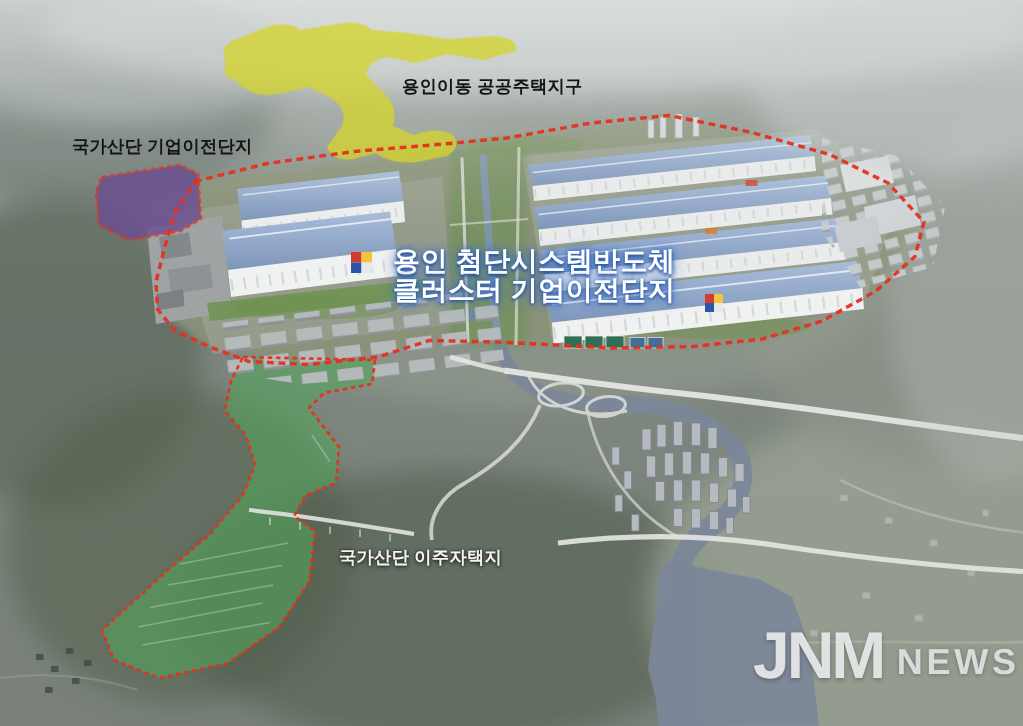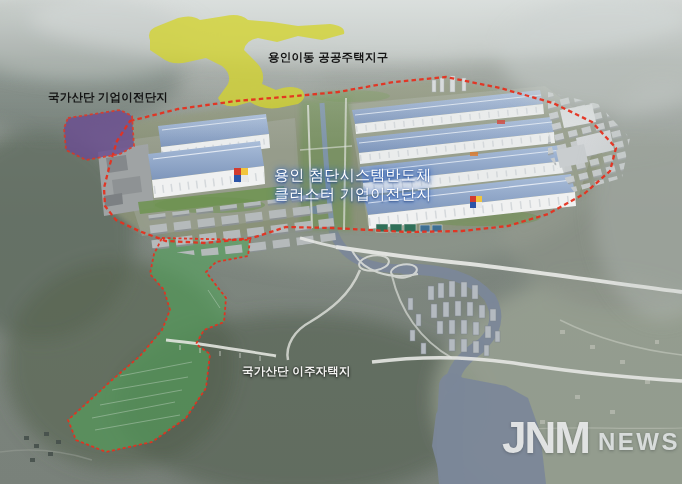--- a/index.html
+++ b/index.html
@@ -3,23 +3,23 @@
 <meta charset="utf-8">
 <style>
   html,body{margin:0;padding:0;background:#202322;}
   .stage{position:relative;width:682px;height:484px;overflow:hidden;
          background:#858c86;font-family:"Liberation Sans",sans-serif;padding-left:15px;}
   .stage svg{position:absolute;left:0;top:0;}
   .map-label{position:absolute;white-space:nowrap;font-weight:700;}
   .label-dark{color:#141414;font-size:11.5px;letter-spacing:0.2px;}
   .label-light{color:#f4f4f2;font-size:11.5px;letter-spacing:0.2px;
                text-shadow:0 1px 3px rgba(0,0,0,.8),0 0 2px rgba(0,0,0,.5);}
-  .label-cluster{color:#ffffff;font-size:15px;font-weight:400;line-height:19px;
+  .label-cluster{color:#ffffff;font-size:18px;font-weight:700;line-height:19px;
                  text-align:center;letter-spacing:0.3px;
-                 text-shadow:0 0 4px #2f66c0,0 0 9px #3a6fc9,0 1px 2px rgba(16,39,90,.85);margin-left:12px;}
+                 text-shadow:0 0 4px #2f66c0,0 0 9px #3a6fc9,0 1px 2px rgba(16,39,90,.85);}
   .watermark{position:absolute;display:flex;align-items:flex-end;gap:9px;}
   .wm-brand{font-size:44px;font-weight:800;line-height:0.88;letter-spacing:-2px;
             color:rgba(233,235,235,.93);text-shadow:0 1px 3px rgba(40,45,50,.35);}
   .wm-suffix{font-size:24px;font-weight:600;letter-spacing:2.5px;padding-bottom:2px;
              color:rgba(226,229,229,.9);text-shadow:0 1px 3px rgba(40,45,50,.35);}
 </style>
 </head>
 <body>
 
 <div class="stage">
@@ -257,27 +257,27 @@
   </g>
 
   <path d="M150,40 Q146,30 158,26 L178,18 Q192,14 200,20 L225,16 Q240,13 248,20 L272,22 L298,26 L330,24 Q346,26 344,34 L322,40 L298,36 L277,42 L258,38 Q246,40 244,50 L256,62 Q266,72 262,84 L276,90 Q292,84 302,90 Q308,98 298,104 L278,108 Q262,110 250,102 L236,106 Q222,108 218,98 L228,84 Q232,74 222,66 L206,58 L188,62 Q172,66 162,58 L150,50 Z" opacity="0.78" fill="#d4d42e"></path>
   <path d="M68,118 L120,110 L132,116 L134,146 L120,154 L86,160 L66,150 L64,128 Z" opacity="0.82" stroke-width="1.8" stroke-dasharray="3 2.5" fill="#6b4e90" stroke="#e5301f"></path>
   <path d="M162,238 L250,240 L248,256 L216,262 L206,272 L226,298 L224,322 L204,330 L196,344 L210,354 L206,388 L186,418 L152,442 L106,452 L76,440 L68,420 L88,402 L112,380 L140,356 L162,330 L170,310 L164,290 L150,274 L154,254 Z" fill="none" stroke-width="1.8" stroke-dasharray="3 2.5" opacity="0.95" stroke="#e5301f"></path>
   <path d="M130,121 L178,109 L236,101 L296,96 L338,92 L394,82 L446,77 L500,88 L553,103 L592,122 L616,148 L610,171 L584,194 L548,214 L508,226 L462,231 L408,232 L332,228 L286,227 L252,238 L206,243 L166,241 L139,231 L116,220 L105,206 L104,188 L110,164 L117,141 Z" fill="none" stroke-width="2.3" stroke-dasharray="4.5 3.2" opacity="0.95" stroke="#e5301f"></path>
 </svg>
 
 <div class="map-label label-dark" style="left:268px;top:50px;">용인이동 공공주택지구</div>
 
-<div class="map-label label-dark" style="left:48px;top:90px;font-family:Liberation Serif, serif;">국가산단 기업이전단지</div>
+<div class="map-label label-dark" style="left:48px;top:90px;">국가산단 기업이전단지</div>
 
 <div class="map-label label-cluster" style="left:262px;top:165px;width:152px;">
   <div>용인 첨단시스템반도체</div>
   <div>클러스터 기업이전단지</div>
 </div>
 
-<div class="map-label label-light" style="left:242px;top:364px;">국가산단 이주자택지</div>
+<div class="map-label label-light" style="left:226px;top:364px;">국가산단 이주자택지</div>
 
 <div class="watermark" style="left:502px;top:419px;">
   <span class="wm-brand">JNM</span>
   <span class="wm-suffix">NEWS</span>
 </div>
 
 </div>
 
 </body></html>

